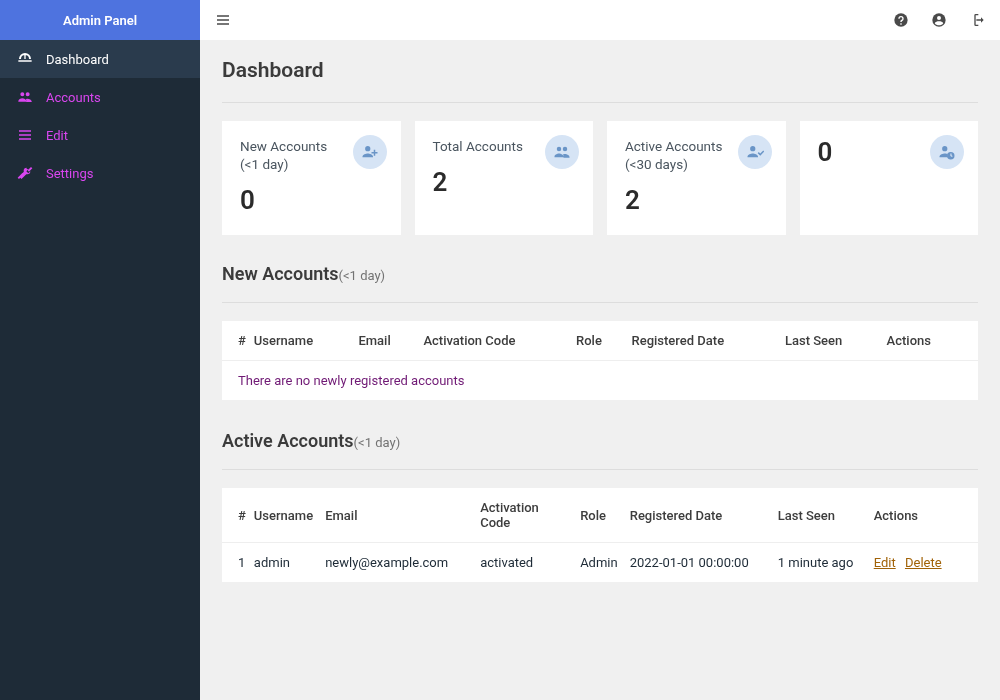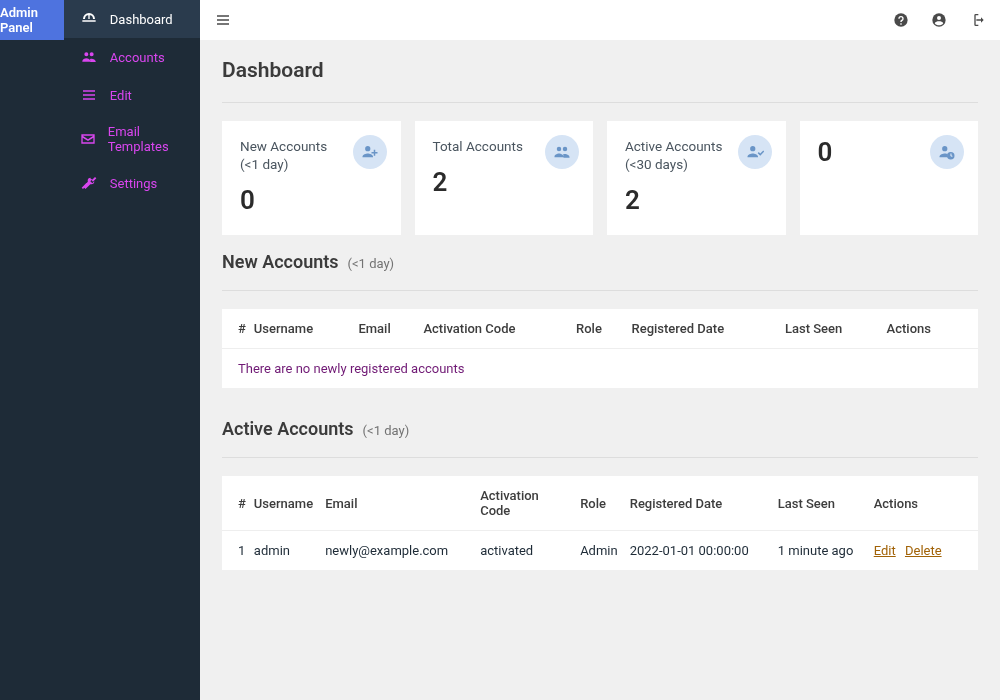--- a/index.html
+++ b/index.html
@@ -13,21 +13,21 @@
     overflow: hidden;
   }
   .app { display: flex; width: 1000px; height: 700px; }
 
   
   .sidebar {
     width: 200px;
     background: #1e2b37;
     color: #fff;
     display: flex;
-    flex-direction: row;
+    flex-direction: column;
     flex-shrink: 0;
   }
   .sidebar-header {
     height: 40px;
     background: #4e73df;
     display: flex;
     align-items: center;
     justify-content: center;
     font-weight: 600;
     font-size: 13px;
@@ -88,21 +88,21 @@
 
   h1.page-title {
     font-size: 21px;
     font-weight: 600;
     color: #3b3b3b;
     margin-bottom: 20px;
   }
   .hr { border: none; border-top: 1px solid #ddd; margin-bottom: 18px; }
 
   
-  .cards { display: flex; gap: 14px; margin-bottom: 16px; }
+  .cards { display: flex; gap: 14px; margin-bottom: 28px; }
   .card {
     flex: 1;
     background: #fff;
     padding: 16px 18px 20px 18px;
     position: relative;
     min-width: 0;
   }
   .card-label {
     font-size: 13.5px;
     color: #4a555f;
@@ -125,21 +125,21 @@
     color: #6a95c7;
     display: flex; align-items: center; justify-content: center;
     fill: currentColor;
   }
   .card-icon svg { width: 18px; height: 18px; }
 
   
   .section-head {
     display: flex;
     align-items: baseline;
-    gap: 9px;
+    gap: 0;
     margin-bottom: 18px;
   }
   .section-head h2 {
     font-size: 18px;
     font-weight: 600;
     color: #3b3b3b;
   }
   .section-head .subtitle {
     font-size: 13px;
     color: #737373;
@@ -213,28 +213,20 @@
 
       <div class="nav-item">
         <span class="nav-icon">
           <svg viewBox="0 0 24 24" width="16" height="16">
               <path d="M3 5h18v2H3zM3 11h18v2H3zM3 17h18v2H3z"></path>
             </svg>
         </span>
         <span class="nav-label">Edit</span>
       </div>
 
-      <div class="nav-item">
-        <span class="nav-icon">
-          <svg viewBox="0 0 24 24" width="16" height="16">
-              <path d="M2 5h20v14H2V5zm2 2v.3l8 5 8-5V7H4zm16 3-8 5-8-5v7h16v-7z"></path>
-            </svg>
-        </span>
-        <span class="nav-label">Email Templates</span>
-      </div>
 
       <div class="nav-item">
         <span class="nav-icon">
           <svg viewBox="0 0 24 24" width="16" height="16">
               <path d="M21 3l-5 5 2 2 5-5-2-2zM3 21l7-7-2-2-7 7 2 2zm11.5-17A4.5 4.5 0 0 0 10 8.5c0 .5.1 1 .3 1.5L3 17.3 6.7 21l7.3-7.3c.5.2 1 .3 1.5.3A4.5 4.5 0 0 0 20 9.5l-3 3-3-3 3-3a4.5 4.5 0 0 0-2.5-.5z"></path>
             </svg>
         </span>
         <span class="nav-label">Settings</span>
       </div>
 

